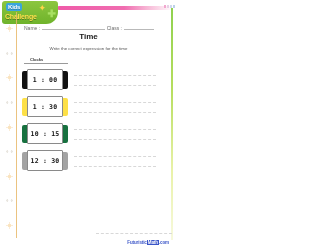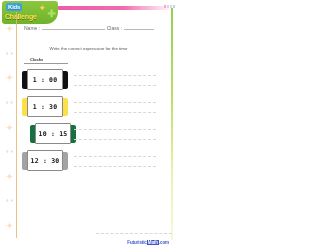--- a/index.html
+++ b/index.html
@@ -308,20 +308,21 @@
 
   <div class="right-rule"></div>
 
   <div class="idrow">
     <span class="idlabel">Name :</span>
     <span class="idline"></span>
     <span class="idlabel">Class :</span>
     <span class="idline short"></span>
   </div>
 
+  <div class="title">Time</div>
   <div class="subtitle">Write the correct expression for the time</div>
 
   <div class="body-area">
     <div class="clocks-label">Clocks</div>
     <div class="clocks-underline"></div>
 
     <div class="rows">
 
       <div class="row">
         <div class="clock" style="background: rgb(17, 17, 17);">
@@ -338,21 +339,21 @@
           <div class="clock-screen">1 : 30</div>
         </div>
         <div class="answer">
           <div class="dash-line"></div>
           <div class="dash-line"></div>
         </div>
       </div>
 
 
       <div class="row">
-        <div class="clock" style="background: rgb(23, 113, 63); margin-left: 8px;">
+        <div class="clock" style="background: rgb(23, 113, 63);">
           <div class="clock-screen">10 : 15</div>
         </div>
         <div class="answer">
           <div class="dash-line"></div>
           <div class="dash-line"></div>
         </div>
       </div>
 
       <div class="row">
         <div class="clock" style="background: #a3a3a3;">

